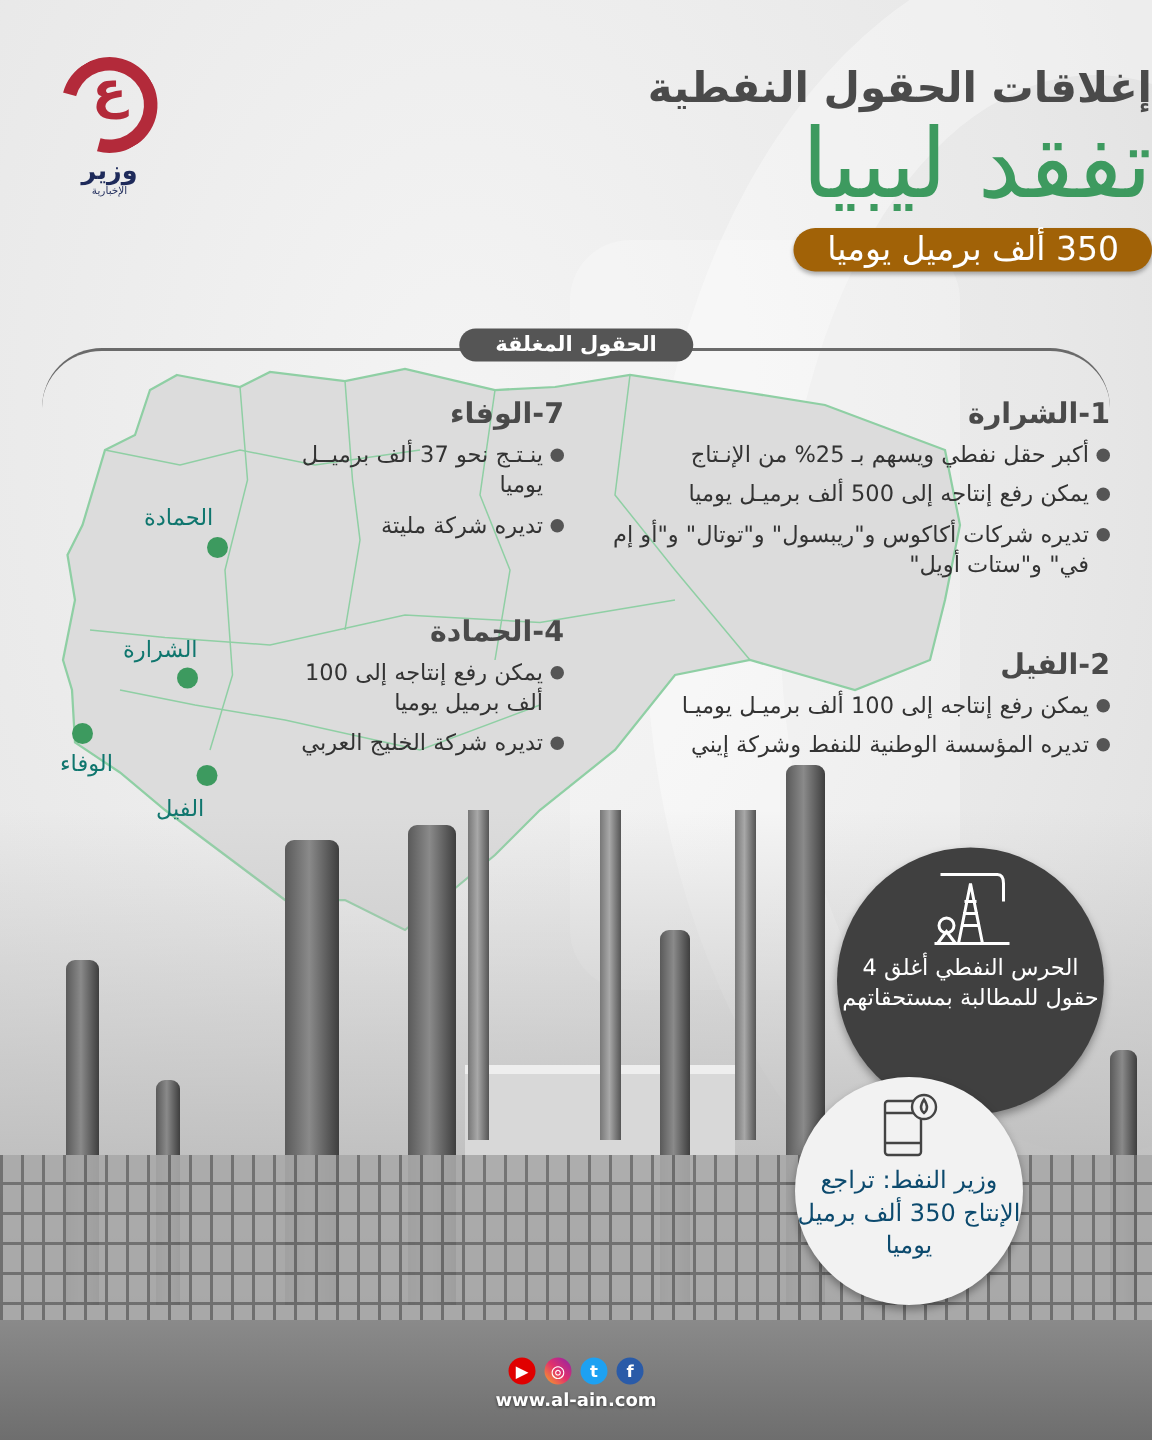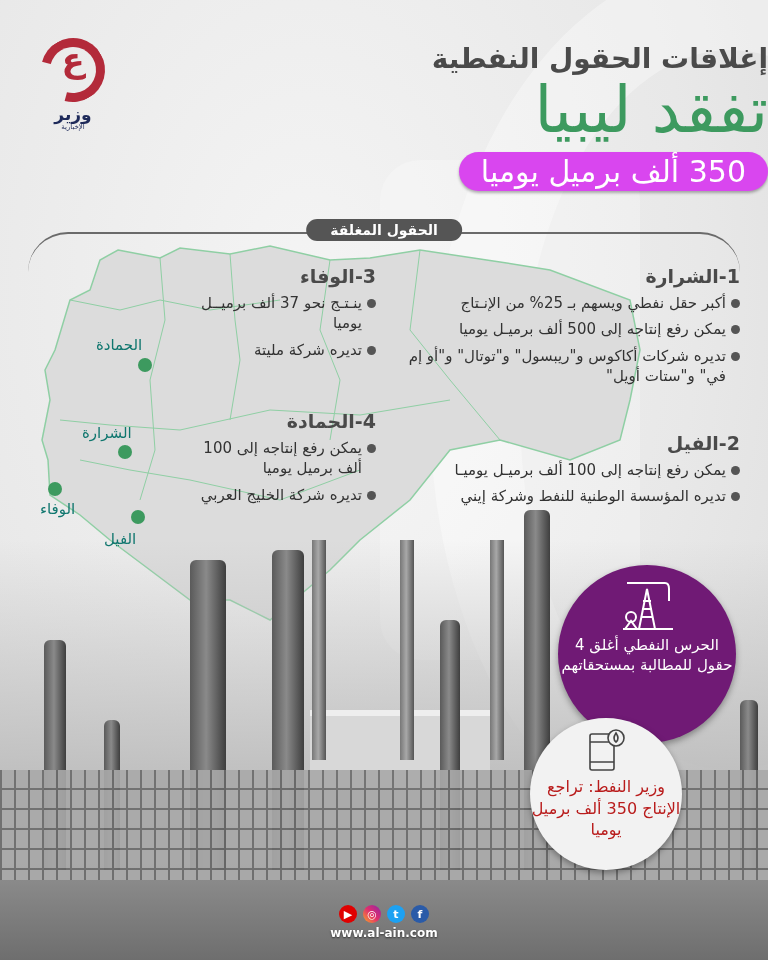--- a/index.html
+++ b/index.html
@@ -29,22 +29,22 @@
     font-size: 34px; font-weight: bold; color: #b32a3a; text-align: center;
     font-family: "DejaVu Sans", sans-serif;
   }
   .logo-name { font-size: 17px; font-weight: bold; color: #1e2a5a; margin-top: 4px; line-height: 1; }
   .logo-sub { font-size: 7px; color: #1e2a5a; }
 
   .header { position: absolute; left: 0; right: 0; top: 42px; text-align: right; }
   .pre-title { font-size: 28px; color: #4a4a4a; font-weight: bold; direction: rtl; }
   .main-title { font-size: 64px; color: #3d9a5f; font-weight: normal; direction: rtl; line-height: 1.05; margin-top: 2px; }
   .pill-stat {
-    display: inline-block; margin-top: 8px; background: #d946ef; color: #fff;
-    font-size: 30px; padding: 2px 22px; border-radius: 22px; direction: rtl;
+    display: inline-block; margin-top: 8px; background: #a16207; color: #fff;
+    font-size: 22px; padding: 2px 22px; border-radius: 22px; direction: rtl;
     box-shadow: 0 2px 3px rgba(0,0,0,0.3);
   }
 
   .section-frame {
     position: absolute; left: 28px; right: 28px; top: 232px; height: 420px;
     border-top: 2px solid #6a6a6a; border-radius: 40px 40px 0 0;
   }
   .section-label {
     position: absolute; left: 50%; top: 219px; transform: translateX(-50%);
     background: #555; color: #fff; font-size: 14px; padding: 3px 24px;
@@ -75,26 +75,26 @@
     position: absolute; left: 0; right: 0; bottom: 70px; height: 120px;
     background: repeating-linear-gradient(90deg, #6a6a6a 0 2px, transparent 2px 14px),
                 repeating-linear-gradient(0deg, #6a6a6a 0 2px, #a9a9a9 2px 20px);
     opacity: 0.9;
   }
   .building { position: absolute; left: 310px; bottom: 170px; width: 180px; height: 80px; background: #d8d8d8; border-top: 6px solid #eee; }
   .ground { position: absolute; left: 0; right: 0; bottom: 0; height: 80px; background: linear-gradient(#8a8a8a, #6e6e6e); }
 
   .circle-green {
     position: absolute; left: 558px; top: 565px; width: 178px; height: 178px; border-radius: 50%;
-    background: #701a75; color: #fff; text-align: center; direction: rtl;
+    background: #404040; color: #fff; text-align: center; direction: rtl;
     box-shadow: 0 3px 6px rgba(0,0,0,0.35); padding-top: 14px;
   }
   .circle-white {
     position: absolute; left: 530px; top: 718px; width: 152px; height: 152px; border-radius: 50%;
-    background: #f2f2f2; color: #b91c1c; text-align: center; direction: rtl;
+    background: #f2f2f2; color: #0c4a6e; text-align: center; direction: rtl;
     box-shadow: 0 3px 6px rgba(0,0,0,0.35); padding-top: 10px;
   }
   .circle-text { font-size: 15px; line-height: 1.35; }
   .circle-white .circle-text { font-size: 16px; }
   .icon-svg { display: block; margin: 0 auto 4px; }
 
   .footer { position: absolute; left: 0; right: 0; top: 905px; text-align: center; }
   .social { display: flex; justify-content: center; gap: 6px; }
   .social span {
     width: 18px; height: 18px; border-radius: 50%; color: #fff; font-size: 11px; font-weight: bold;
@@ -177,21 +177,21 @@
 
 <div class="field" style="right:28px;top:432px;width:360px">
   <div class="field-title">2-الفيل</div>
   <ul>
     <li>يمكن رفع إنتاجه إلى 100 ألف برميـل يوميـا</li>
     <li>تديره المؤسسة الوطنية للنفط وشركة إيني</li>
   </ul>
 </div>
 
 <div class="field" style="right:392px;top:265px;width:200px">
-  <div class="field-title">3-الوفاء</div>
+  <div class="field-title">7-الوفاء</div>
   <ul>
     <li>ينـتـج نحو 37 ألف برميــل يوميا</li>
     <li>تديره شركة مليتة</li>
   </ul>
 </div>
 
 <div class="field" style="right:392px;top:410px;width:200px">
   <div class="field-title">4-الحمادة</div>
   <ul>
     <li>يمكن رفع إنتاجه إلى 100 ألف برميل يوميا</li>

